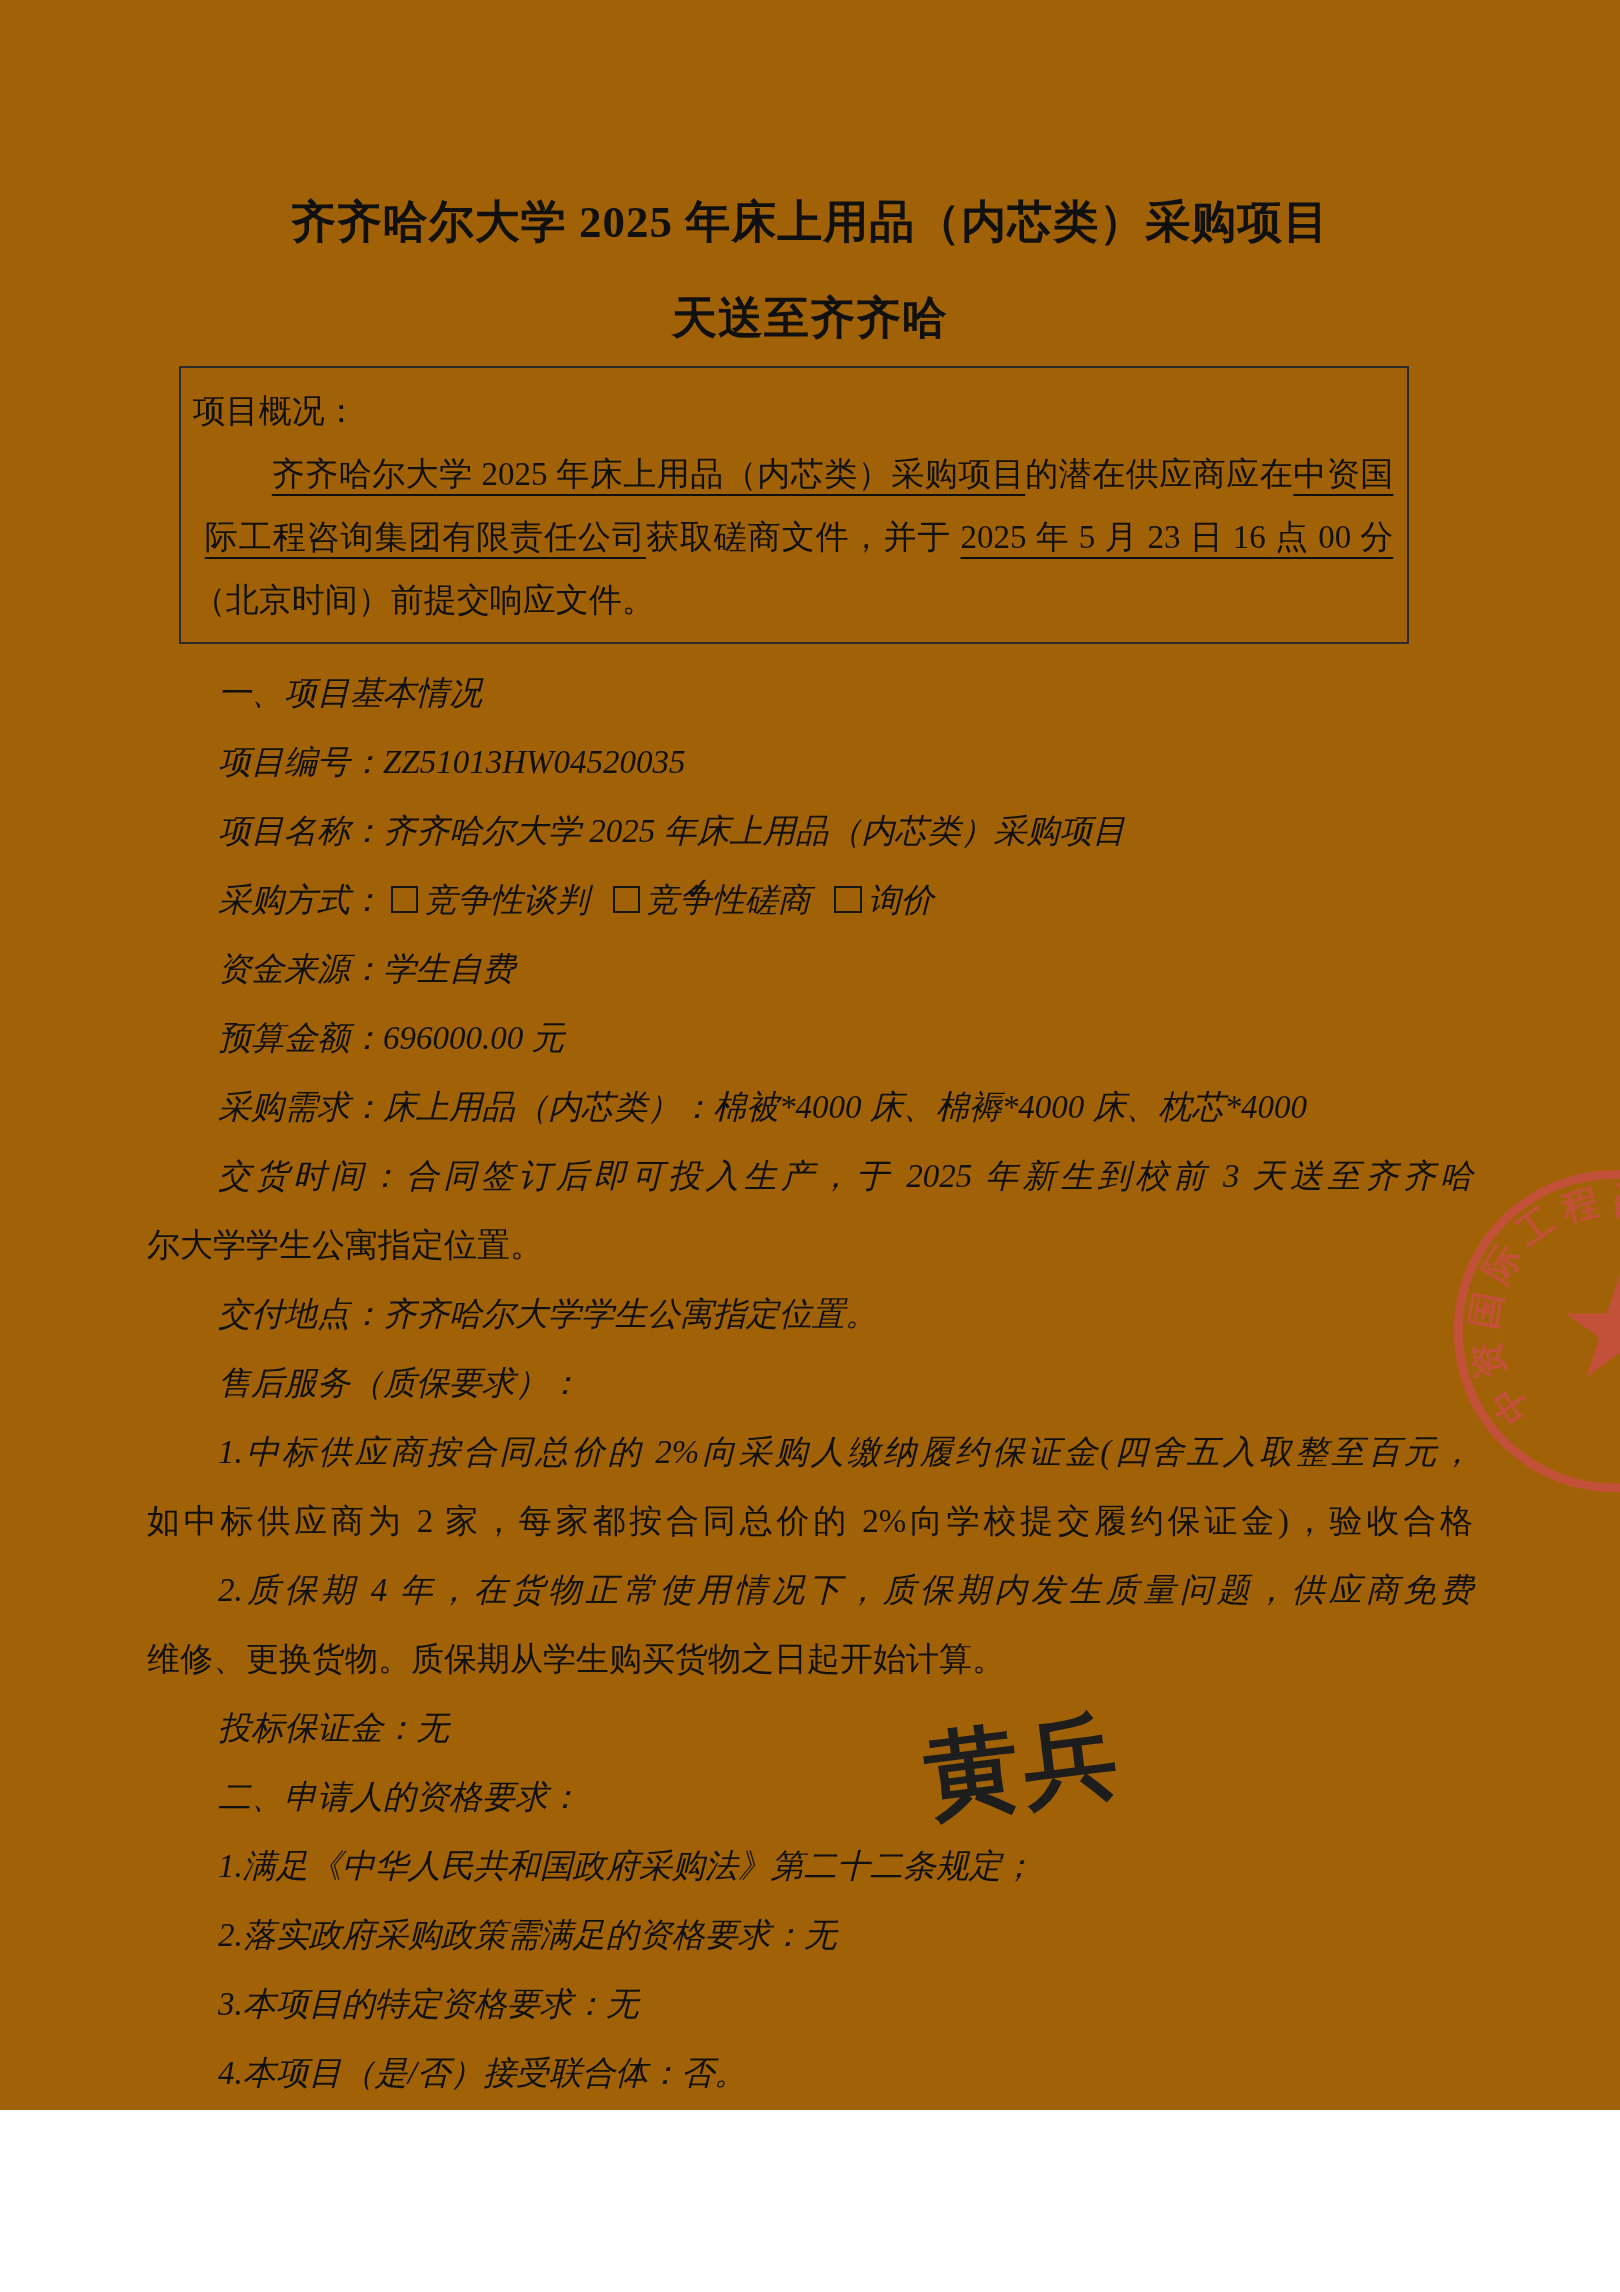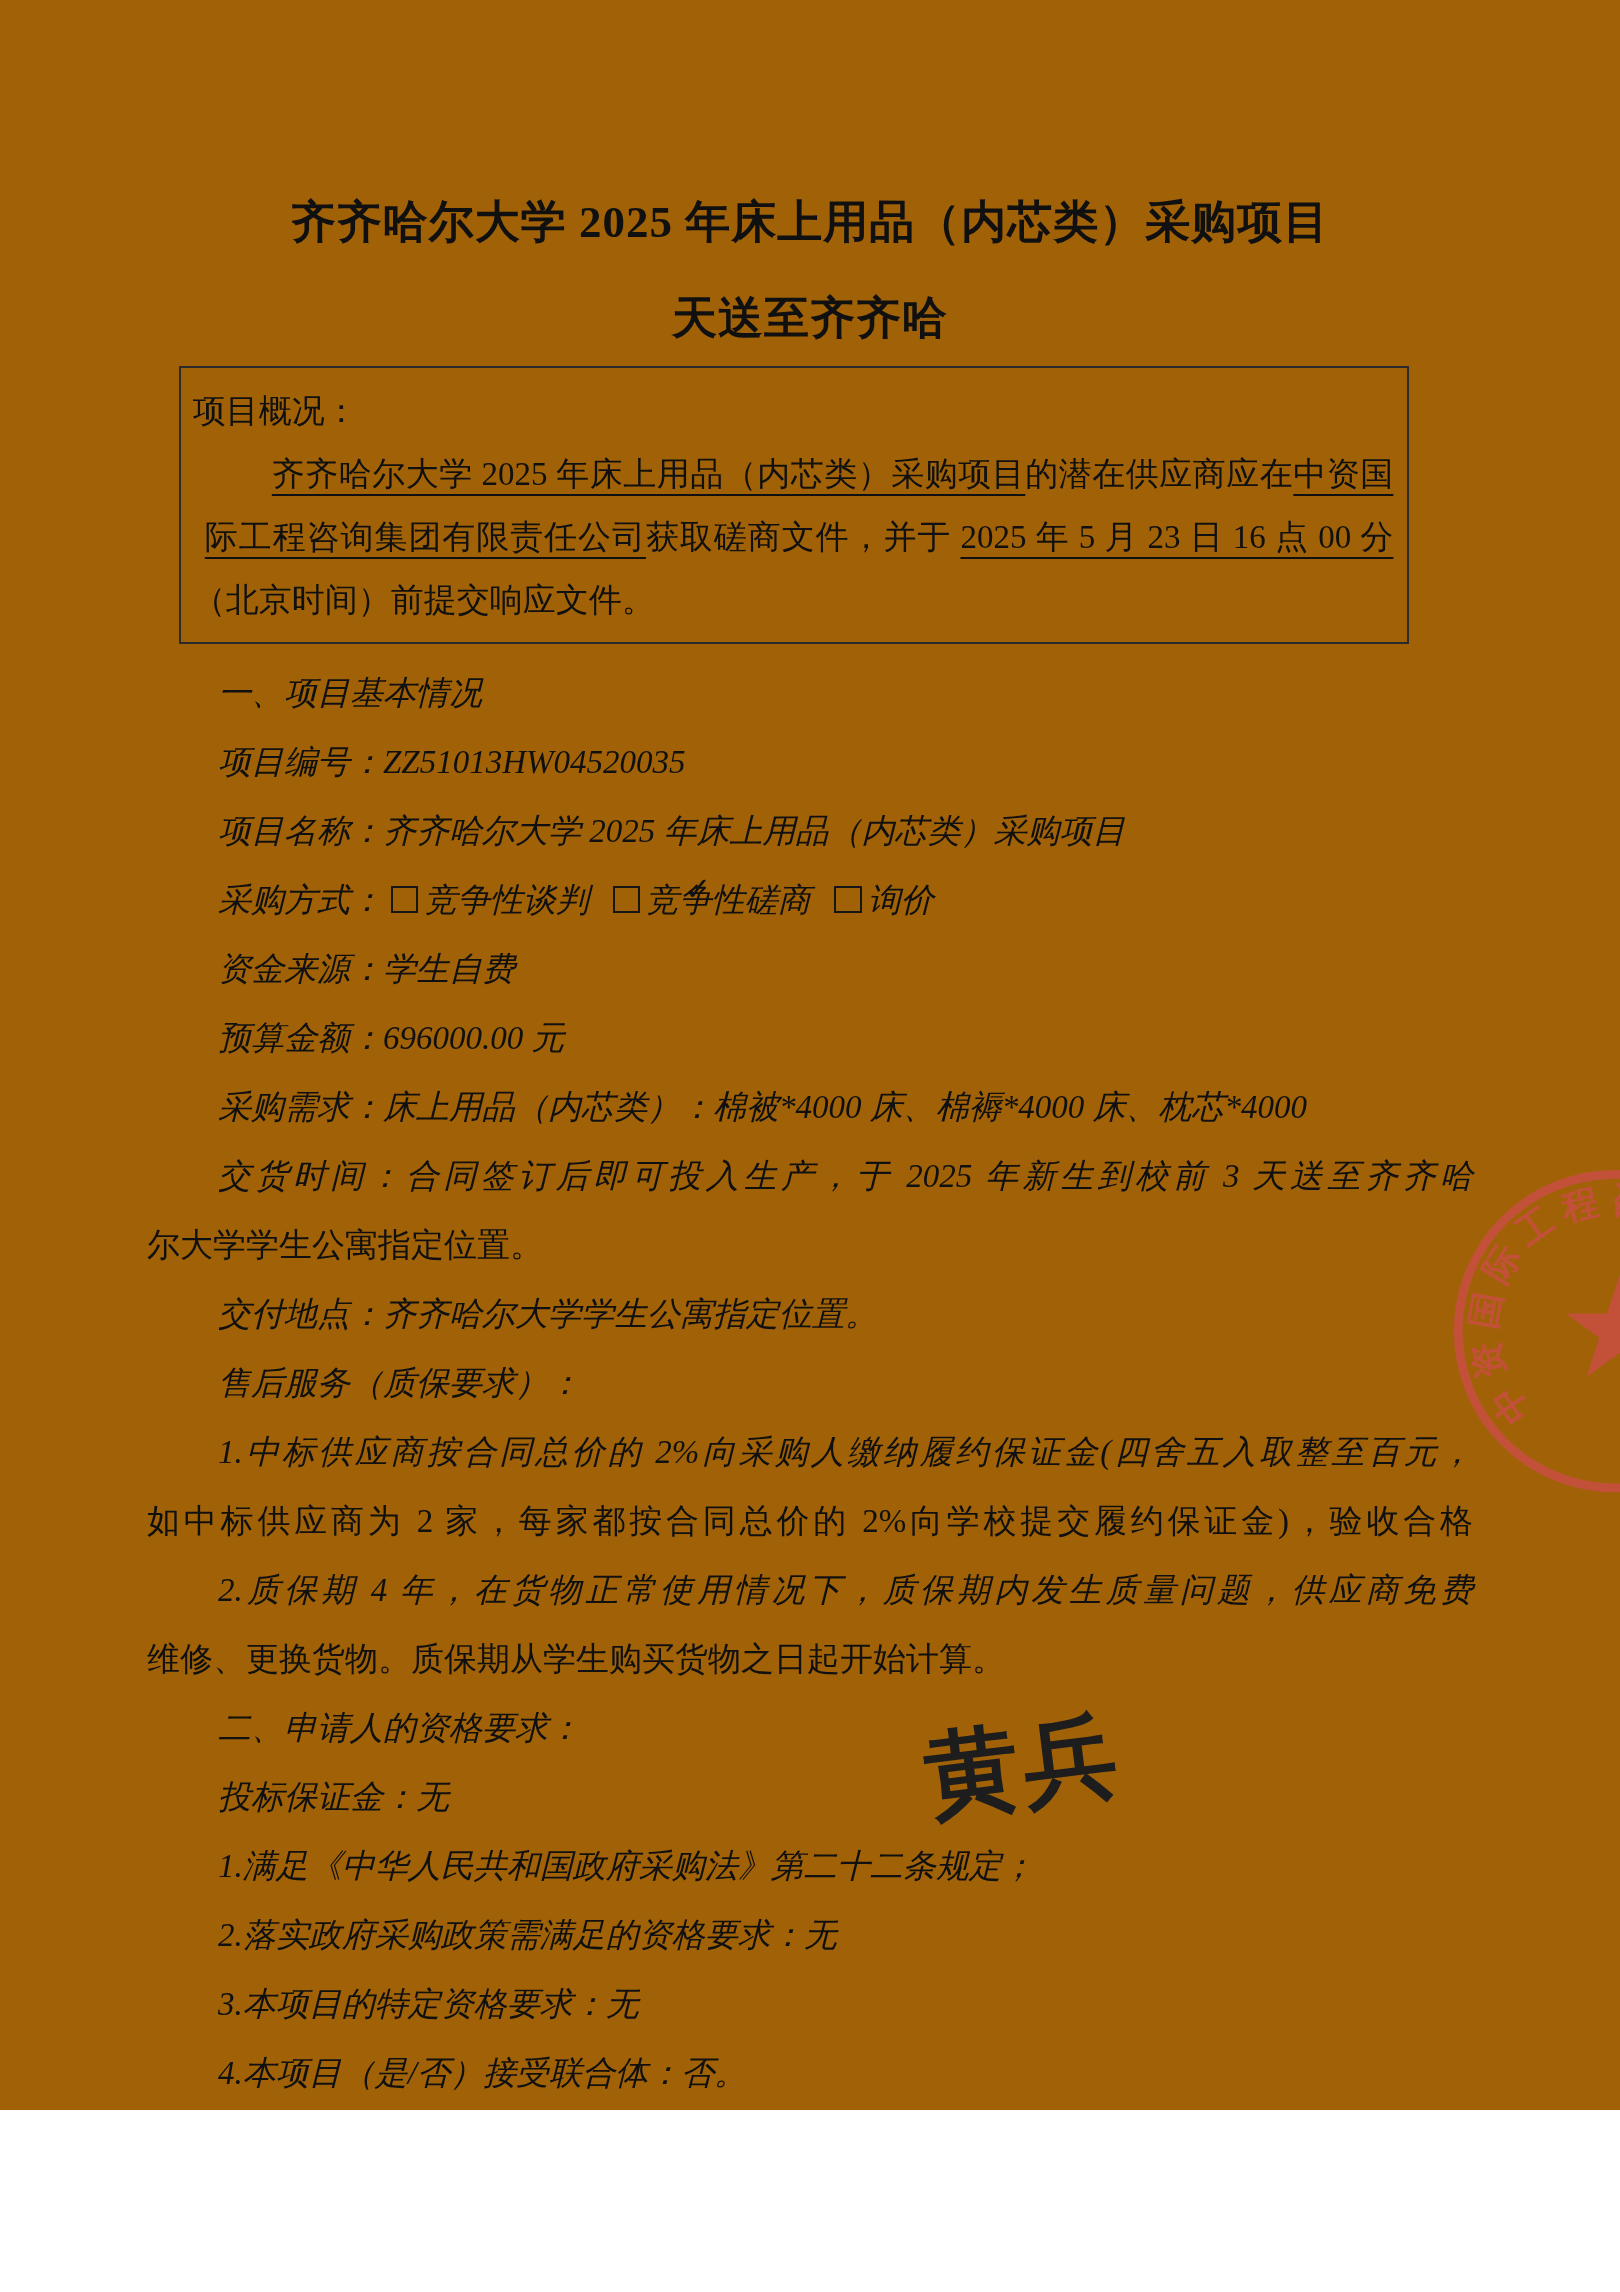--- a/index.html
+++ b/index.html
@@ -107,22 +107,22 @@
     <div class="line ind">预算金额：696000.00 元</div>
     <div class="line ind">采购需求：床上用品（内芯类）：棉被*4000 床、棉褥*4000 床、枕芯*4000</div>
     <div class="line ind just">交货时间：合同签订后即可投入生产，于 2025 年新生到校前 3 天送至齐齐哈</div>
     <div class="line">尔大学学生公寓指定位置。</div>
     <div class="line ind">交付地点：齐齐哈尔大学学生公寓指定位置。</div>
     <div class="line ind">售后服务（质保要求）：</div>
     <div class="line ind just">1.中标供应商按合同总价的 2%向采购人缴纳履约保证金(四舍五入取整至百元，</div>
     <div class="line just">如中标供应商为 2 家，每家都按合同总价的 2%向学校提交履约保证金)，验收合格</div>
     <div class="line ind just">2.质保期 4 年，在货物正常使用情况下，质保期内发生质量问题，供应商免费</div>
     <div class="line">维修、更换货物。质保期从学生购买货物之日起开始计算。</div>
+    <div class="line ind">投标保证金：无</div>
     <div class="line ind">二、申请人的资格要求：</div>
-    <div class="line ind">投标保证金：无</div>
     <div class="line ind">1.满足《中华人民共和国政府采购法》第二十二条规定；</div>
     <div class="line ind">2.落实政府采购政策需满足的资格要求：无</div>
     <div class="line ind">3.本项目的特定资格要求：无</div>
     <div class="line ind">4.本项目（是/否）接受联合体：否。</div>
   </div>
 
   <div class="sig">黄兵</div>
 
   <svg class="stamp" width="392" height="402" viewBox="0 0 400 410" style="font-size:34px">
     <circle cx="200" cy="200" r="160" fill="none" stroke="#c94f43" stroke-width="9"></circle>

